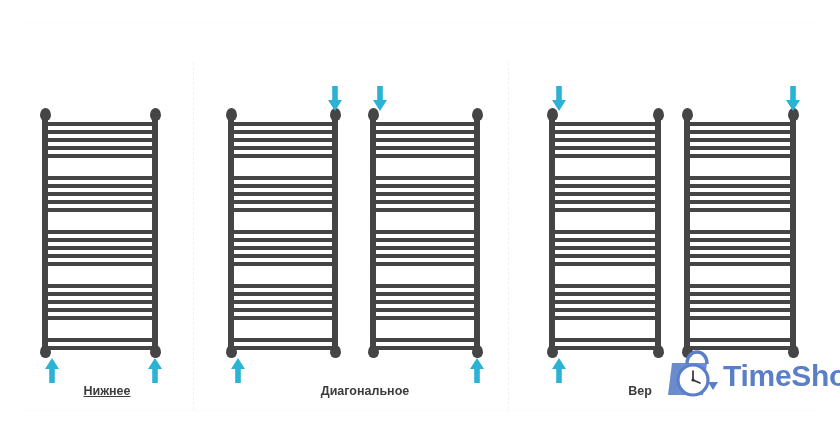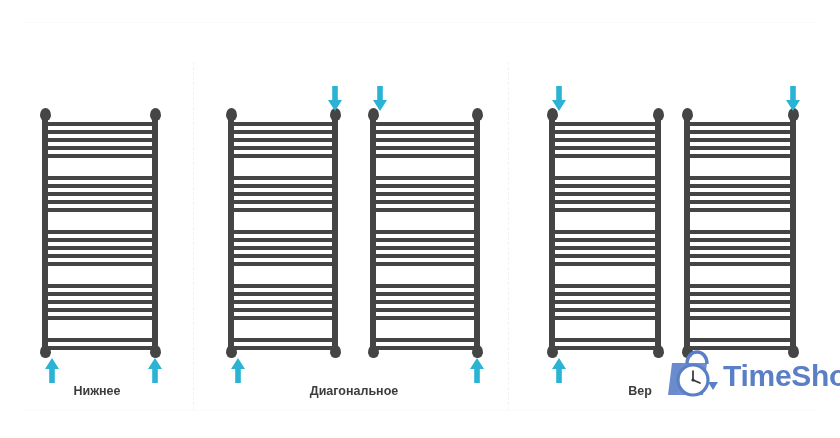--- a/index.html
+++ b/index.html
@@ -185,21 +185,21 @@
       <div class="arrow" style="left: 45px; top: 358px;">
         <svg width="14" height="25" viewBox="0 0 14 25" xmlns="http://www.w3.org/2000/svg">
           <path d="M7,0 L14,11 L9.8,11 L9.8,25 L4.2,25 L4.2,11 L0,11 Z" fill="#2BB3D4"></path>
         </svg>
       </div>
       <div class="arrow" style="left: 148px; top: 358px;">
         <svg width="14" height="25" viewBox="0 0 14 25" xmlns="http://www.w3.org/2000/svg">
           <path d="M7,0 L14,11 L9.8,11 L9.8,25 L4.2,25 L4.2,11 L0,11 Z" fill="#2BB3D4"></path>
         </svg>
       </div>
-      <div class="caption" style="left: 7px; top: 384px; width: 180px;">Нижнее</div>
+      <div class="caption" style="left: 17px; top: 384px; width: 180px; text-decoration: underline;">Нижнее</div>
       <div class="radiator" style="left: 228px; top: 108px; width: 110px; height: 250px;">
         <div class="post left" style="height: 234px;"></div>
         <div class="post right" style="height: 234px;"></div>
         <div class="knob tl"></div>
         <div class="knob tr"></div>
         <div class="knob bl"></div>
         <div class="knob br"></div>
         <div class="rungs">
           <div class="rung" style="top: 14px;"></div>
           <div class="rung" style="top: 22px;"></div>
@@ -270,21 +270,21 @@
       <div class="arrow" style="left: 373px; top: 86px;">
         <svg width="14" height="25" viewBox="0 0 14 25" xmlns="http://www.w3.org/2000/svg">
           <path d="M4.2,0 L9.8,0 L9.8,14 L14,14 L7,25 L0,14 L4.2,14 Z" fill="#2BB3D4"></path>
         </svg>
       </div>
       <div class="arrow" style="left: 470px; top: 358px;">
         <svg width="14" height="25" viewBox="0 0 14 25" xmlns="http://www.w3.org/2000/svg">
           <path d="M7,0 L14,11 L9.8,11 L9.8,25 L4.2,25 L4.2,11 L0,11 Z" fill="#2BB3D4"></path>
         </svg>
       </div>
-      <div class="caption" style="left: 264px; top: 384px; width: 180px;">Диагональное</div>
+      <div class="caption" style="left: 275px; top: 384px; width: 180px;">Диагональное</div>
       <div class="radiator" style="left: 549px; top: 108px; width: 112px; height: 250px;">
         <div class="post left" style="height: 234px;"></div>
         <div class="post right" style="height: 234px;"></div>
         <div class="knob tl"></div>
         <div class="knob tr"></div>
         <div class="knob bl"></div>
         <div class="knob br"></div>
         <div class="rungs">
           <div class="rung" style="top: 14px;"></div>
           <div class="rung" style="top: 22px;"></div>

